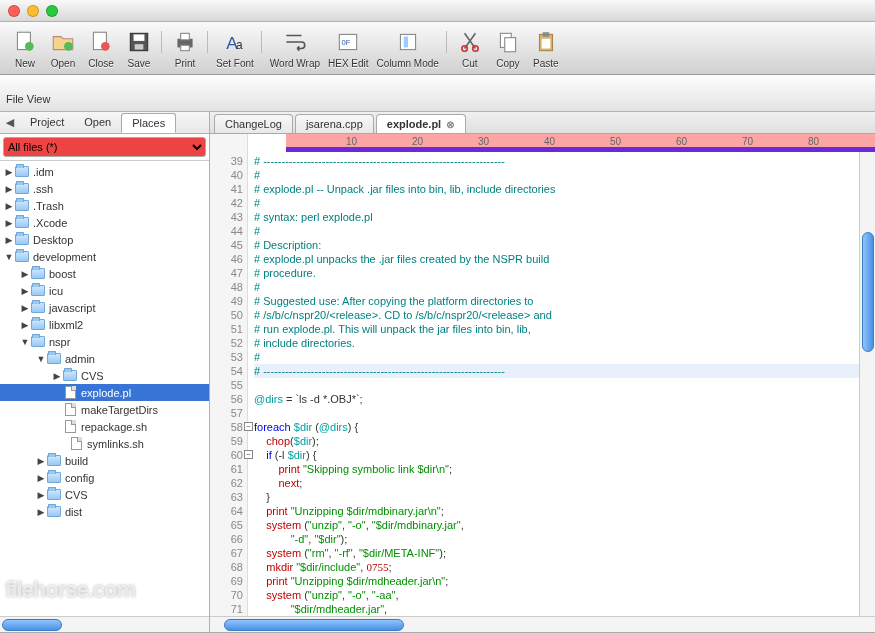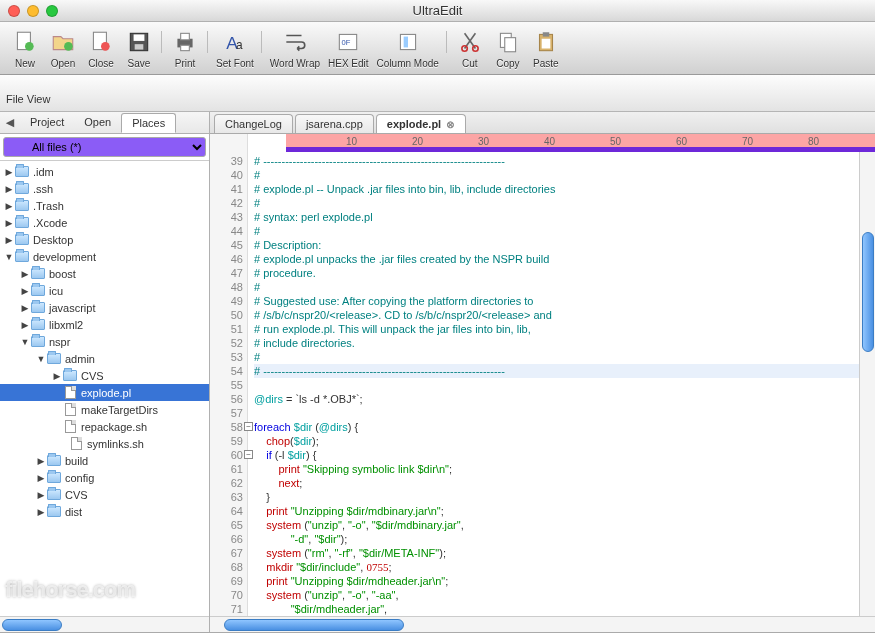--- a/index.html
+++ b/index.html
@@ -24,21 +24,21 @@
 
 .fileview-hdr{height:18px;background:linear-gradient(#fdfdfd,#e3e3e3);border-bottom:1px solid #b5b5b5;padding:18px 6px;font-size:11px;color:#333;}
 
 .main{display:flex;height:520px;}
 .sidebar{width:210px;border-right:1px solid #b0b0b0;background:#fff;display:flex;flex-direction:column;}
 .sb-tabs{height:22px;display:flex;align-items:center;border-bottom:1px solid #b0b0b0;background:linear-gradient(#f6f6f6,#e8e8e8);}
 .sb-nav{width:20px;height:20px;display:flex;align-items:center;justify-content:center;color:#555;}
 .sb-tab{padding:3px 10px;font-size:11px;color:#333;}
 .sb-tab.active{background:#fff;border:1px solid #aaa;border-bottom:1px solid #fff;border-radius:3px 3px 0 0;margin-bottom:-1px;}
 .sb-filter{padding:3px;border-bottom:1px solid #ccc;display:flex;}
-.sb-filter select{flex:1;font-size:11px;height:20px;border:1px solid #aaa;border-radius:3px;background:#8b5cf6;padding-left:24px;}
+.sb-filter select{flex:1;font-size:11px;height:20px;border:1px solid #aaa;border-radius:3px;background:#ef4444;}
 .tree{flex:1;overflow:hidden;font-size:11px;padding:2px 0;}
 .tree-row{display:flex;align-items:center;height:17px;padding-left:4px;white-space:nowrap;}
 .tree-row.sel{background:#3874d6;color:#fff;}
 .tree-row .arr{width:10px;display:inline-block;text-align:center;color:#444;font-size:9px;}
 .tree-row.sel .arr{color:#fff;}
 .tree-row .fico{width:16px;height:14px;margin-right:3px;display:inline-flex;align-items:center;justify-content:center;}
 .folder-ico{width:14px;height:11px;background:linear-gradient(#cde8ff,#9cc8f0);border:1px solid #6fa8dc;border-radius:1px;position:relative;}
 .folder-ico::before{content:"";position:absolute;top:-3px;left:0;width:6px;height:3px;background:#9cc8f0;border:1px solid #6fa8dc;border-bottom:none;border-radius:1px 1px 0 0;}
 .file-ico{width:11px;height:13px;background:#fff;border:1px solid #999;position:relative;}
 .file-ico::before{content:"";position:absolute;top:-1px;right:-1px;width:4px;height:4px;background:#ddd;border-left:1px solid #999;border-bottom:1px solid #999;}
@@ -82,21 +82,20 @@
 </style>
 </head>
 <body>
 
 <div class="titlebar">
   <div class="traffic">
     <div class="tl red"></div>
     <div class="tl yel"></div>
     <div class="tl grn"></div>
   </div>
-  <div class="title">UltraEdit</div>
 </div>
 
 <div class="toolbar" id="toolbar">
     <div class="tool-group sep">
       <div class="tool-btn">
         <div class="tool-ico">
           <svg viewBox="0 0 24 24">
             <rect x="5" y="3" width="12" height="16" fill="#fff" stroke="#888"></rect>
             <circle cx="16" cy="16" r="4" fill="#5b5"></circle>
           </svg>

